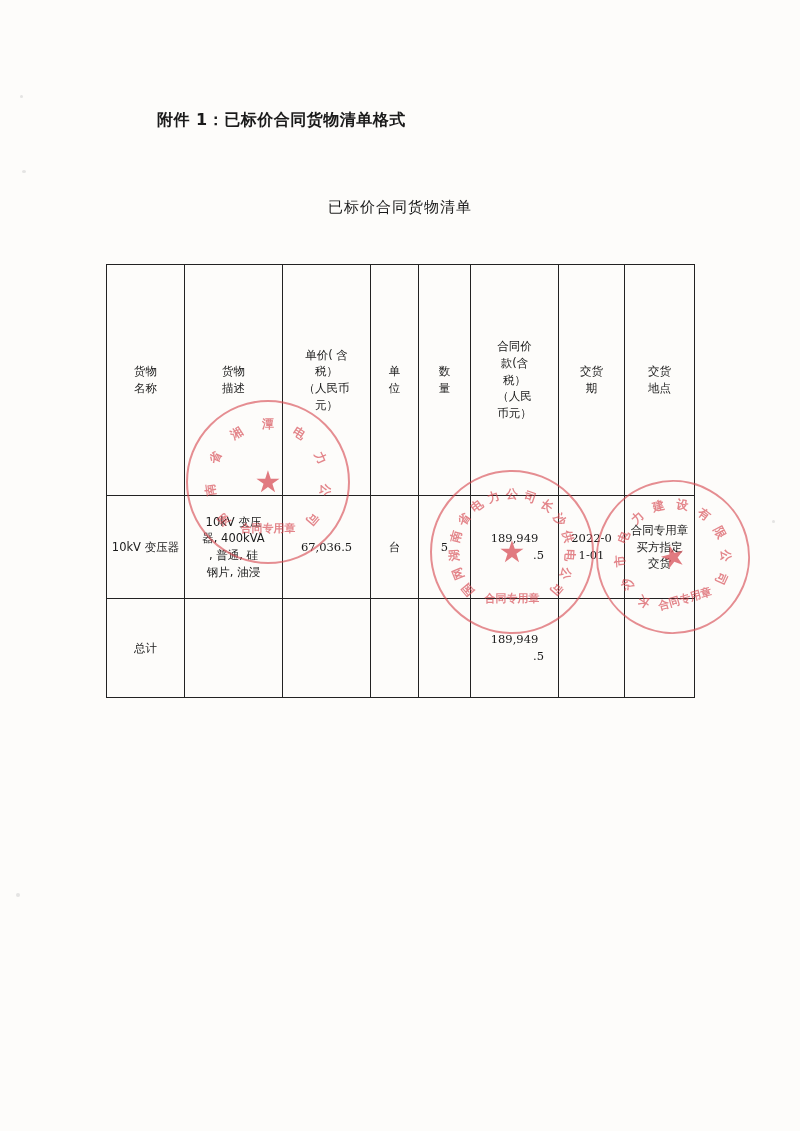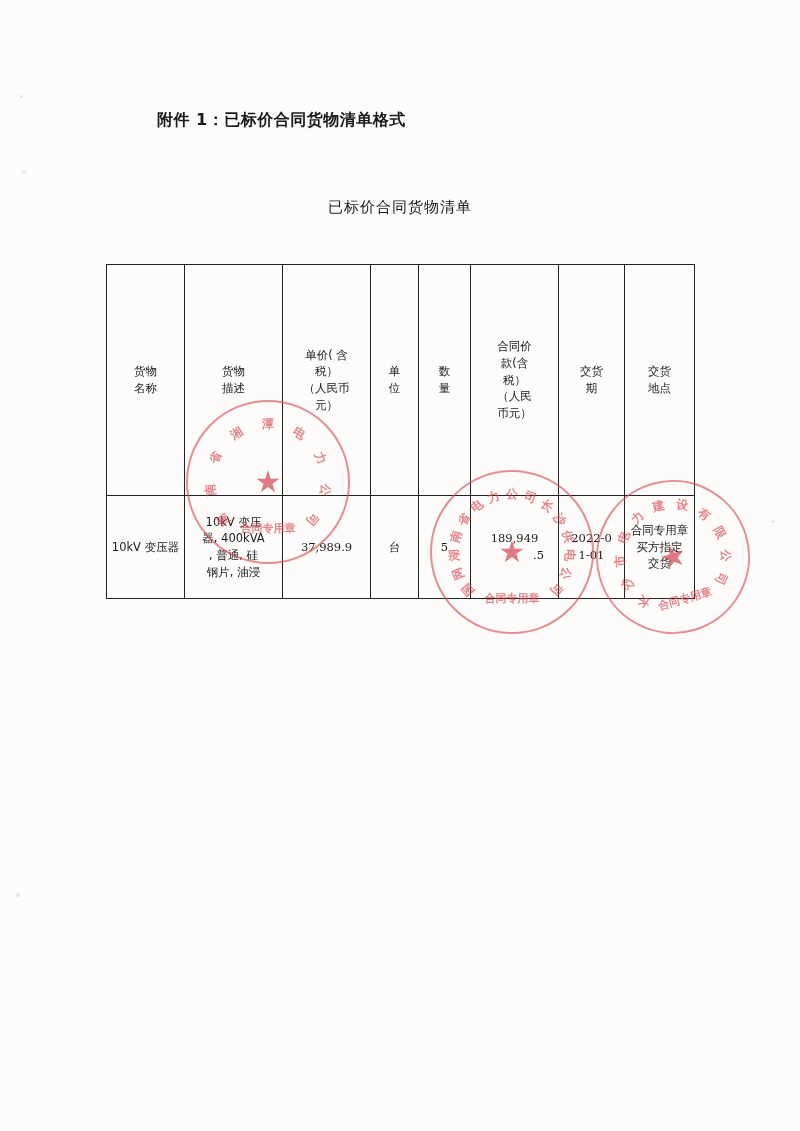--- a/index.html
+++ b/index.html
@@ -194,38 +194,51 @@
       </tr>
 
       <tr class="row1">
         <td class="cell-left">10kV 变压器</td>
         <td class="cell-left">
           <span class="v-stack">10kV 变压</span>
           <span class="v-stack">器, 400kVA</span>
           <span class="v-stack">, 普通, 硅</span>
           <span class="v-stack">钢片, 油浸</span>
         </td>
-        <td class="num">37,989.9</td>
+        <td class="num">67,036.5</td>
         <td>台</td>
         <td class="num">5</td>
         <td class="num">
           <span class="v-stack">189,949</span>
           <span class="v-stack" style="text-align:right;padding-right:10px;">.5</span>
         </td>
         <td class="num">
           <span class="v-stack">2022-0</span>
           <span class="v-stack">1-01</span>
         </td>
         <td class="cell-left">
           <span class="v-stack">合同专用章</span>
           <span class="v-stack">买方指定</span>
           <span class="v-stack">交货</span>
         </td>
       </tr>
 
+      <tr class="total">
+        <td>总计</td>
+        <td></td>
+        <td></td>
+        <td></td>
+        <td></td>
+        <td class="num">
+          <span class="v-stack">189,949</span>
+          <span class="v-stack" style="text-align:right;padding-right:10px;">.5</span>
+        </td>
+        <td></td>
+        <td></td>
+      </tr>
     </tbody>
   </table>
 
   <div class="seal" id="seal-1">
     <div class="ring-text">
         <span style="transform: rotate(-2.27765rad) translate(-50%, 0px) translate(0px, -66px);">湖</span>
         <span style="transform: rotate(-1.70824rad) translate(-50%, 0px) translate(0px, -66px);">南</span>
         <span style="transform: rotate(-1.13883rad) translate(-50%, 0px) translate(0px, -66px);">省</span>
         <span style="transform: rotate(-0.569414rad) translate(-50%, 0px) translate(0px, -66px);">湘</span>
         <span style="transform: rotate(0rad) translate(-50%, 0px) translate(0px, -66px);">潭</span>

